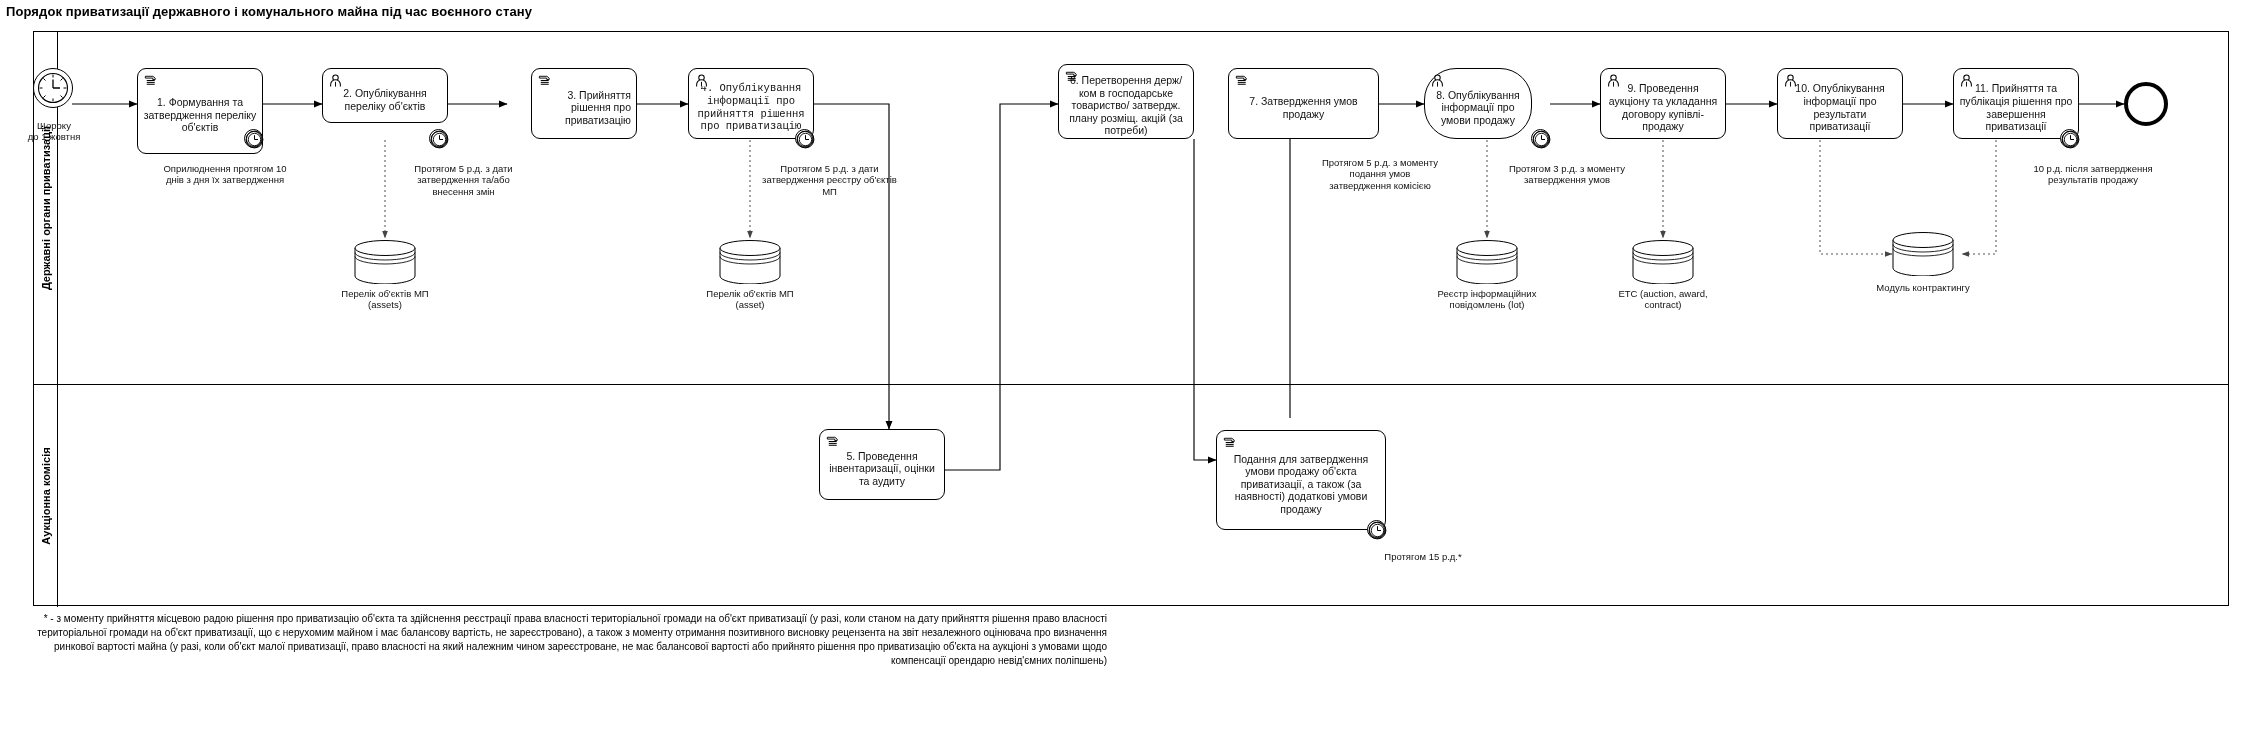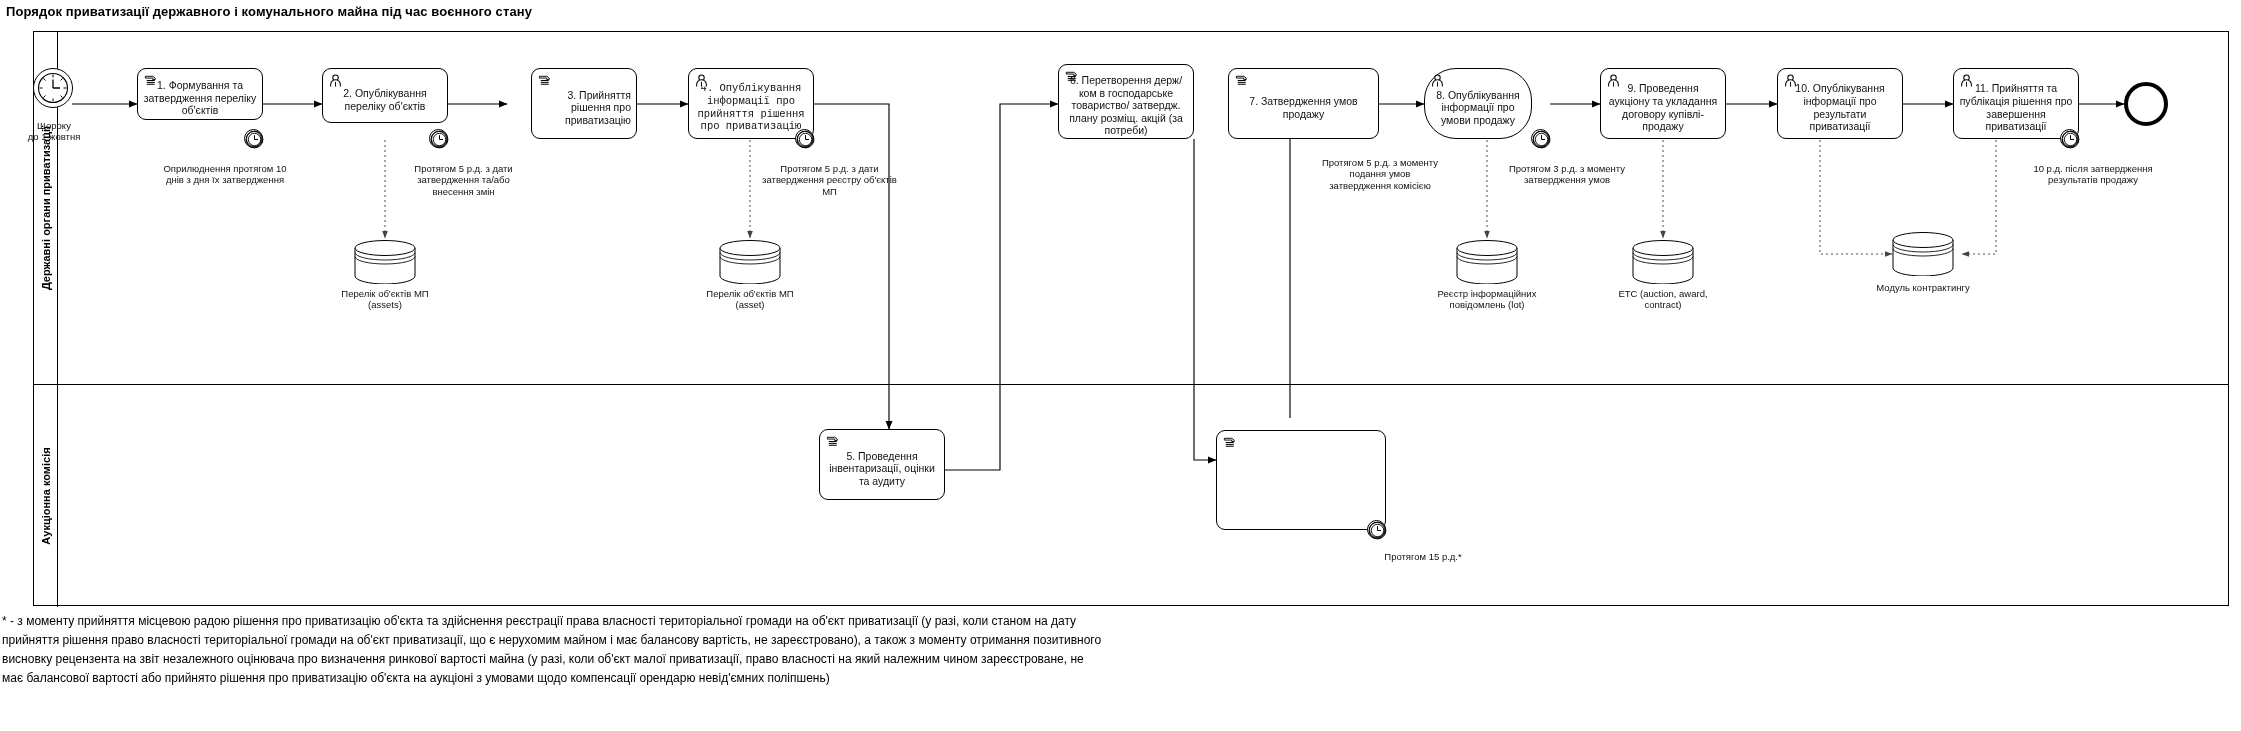--- a/index.html
+++ b/index.html
@@ -99,22 +99,22 @@
     position:absolute;
     font-size:9.5px;line-height:11.4px;text-align:center;color:#111;
   }
   .ev-label{
     position:absolute;
     font-size:9.5px;line-height:11.4px;text-align:center;color:#111;
   }
   #footnote{
     position:absolute;left:2px;top:612px;
     width:1105px;
-    font-size:12px;line-height:19px;
-    color:#000;text-align:left;
+    font-size:10px;line-height:14px;
+    color:#000;text-align:right;
   }
   svg.flow{
     position:absolute;left:0;top:0;
     width:2241px;height:731px;
     pointer-events:none;
     overflow:visible;
   }
 </style>
 </head>
 <body>
@@ -204,21 +204,21 @@
         <line x1="11.5" y1="26.5" x2="9.4" y2="28.6"></line>
     </g>
     <path d="M19 19 L19 10.5 M19 19 L26 19" stroke="#000" stroke-width="1.3" fill="none"></path>
   </svg>
 </div>
 <div class="ev-label" style="left:13px;top:120px;width:82px;">
   <span>Щороку</span><br>
   <span>до 1 жовтня</span>
 </div>
 
-<div class="task" style="left:137px;top:68px;width:126px;height:52px;">
+<div class="task" style="left:137px;top:68px;width:126px;height:86px;">
   <svg class="task-icon" viewBox="0 0 16 16">
     <path d="M2.5 3.5 h8 l2.5 2 v1.5 h-2.6 v-1.6 h-7.9 z" fill="#fff" stroke="#000" stroke-width="1"></path>
     <g stroke="#000" stroke-width="1.1">
         <line x1="4" y1="8" x2="12.5" y2="8"></line>
         <line x1="4" y1="10" x2="12.5" y2="10"></line>
         <line x1="4" y1="12" x2="12.5" y2="12"></line>
       </g>
   </svg>
   <span class="tlabel">1. Формування та затвердження переліку об'єктів</span>
 </div>
@@ -370,20 +370,21 @@
 
 <div class="task" style="left:1216px;top:430px;width:170px;height:100px;">
   <svg class="task-icon" viewBox="0 0 16 16">
     <path d="M2.5 3.5 h8 l2.5 2 v1.5 h-2.6 v-1.6 h-7.9 z" fill="#fff" stroke="#000" stroke-width="1"></path>
     <g stroke="#000" stroke-width="1.1">
         <line x1="4" y1="8" x2="12.5" y2="8"></line>
         <line x1="4" y1="10" x2="12.5" y2="10"></line>
         <line x1="4" y1="12" x2="12.5" y2="12"></line>
       </g>
   </svg>
+  <span class="tlabel">Подання для затвердження умови продажу об'єкта приватизації, а також (за наявності) додаткові умови продажу</span>
 </div>
 <div class="boundary-timer" style="left:1367px;top:520px;">
   <svg viewBox="0 0 19 19" width="19" height="19">
     <circle cx="9.5" cy="9.5" r="8.4" fill="none" stroke="#000" stroke-width="1"></circle>
     <circle cx="9.5" cy="9.5" r="6.2" fill="none" stroke="#000" stroke-width=".9"></circle>
     <path d="M9.5 9.5 L9.5 5.2 M9.5 9.5 L13 9.5" stroke="#000" stroke-width="1" fill="none"></path>
   </svg>
 </div>
 <div class="note" style="left:1358px;top:551px;width:130px;">Протягом 15 р.д.*</div>
 

